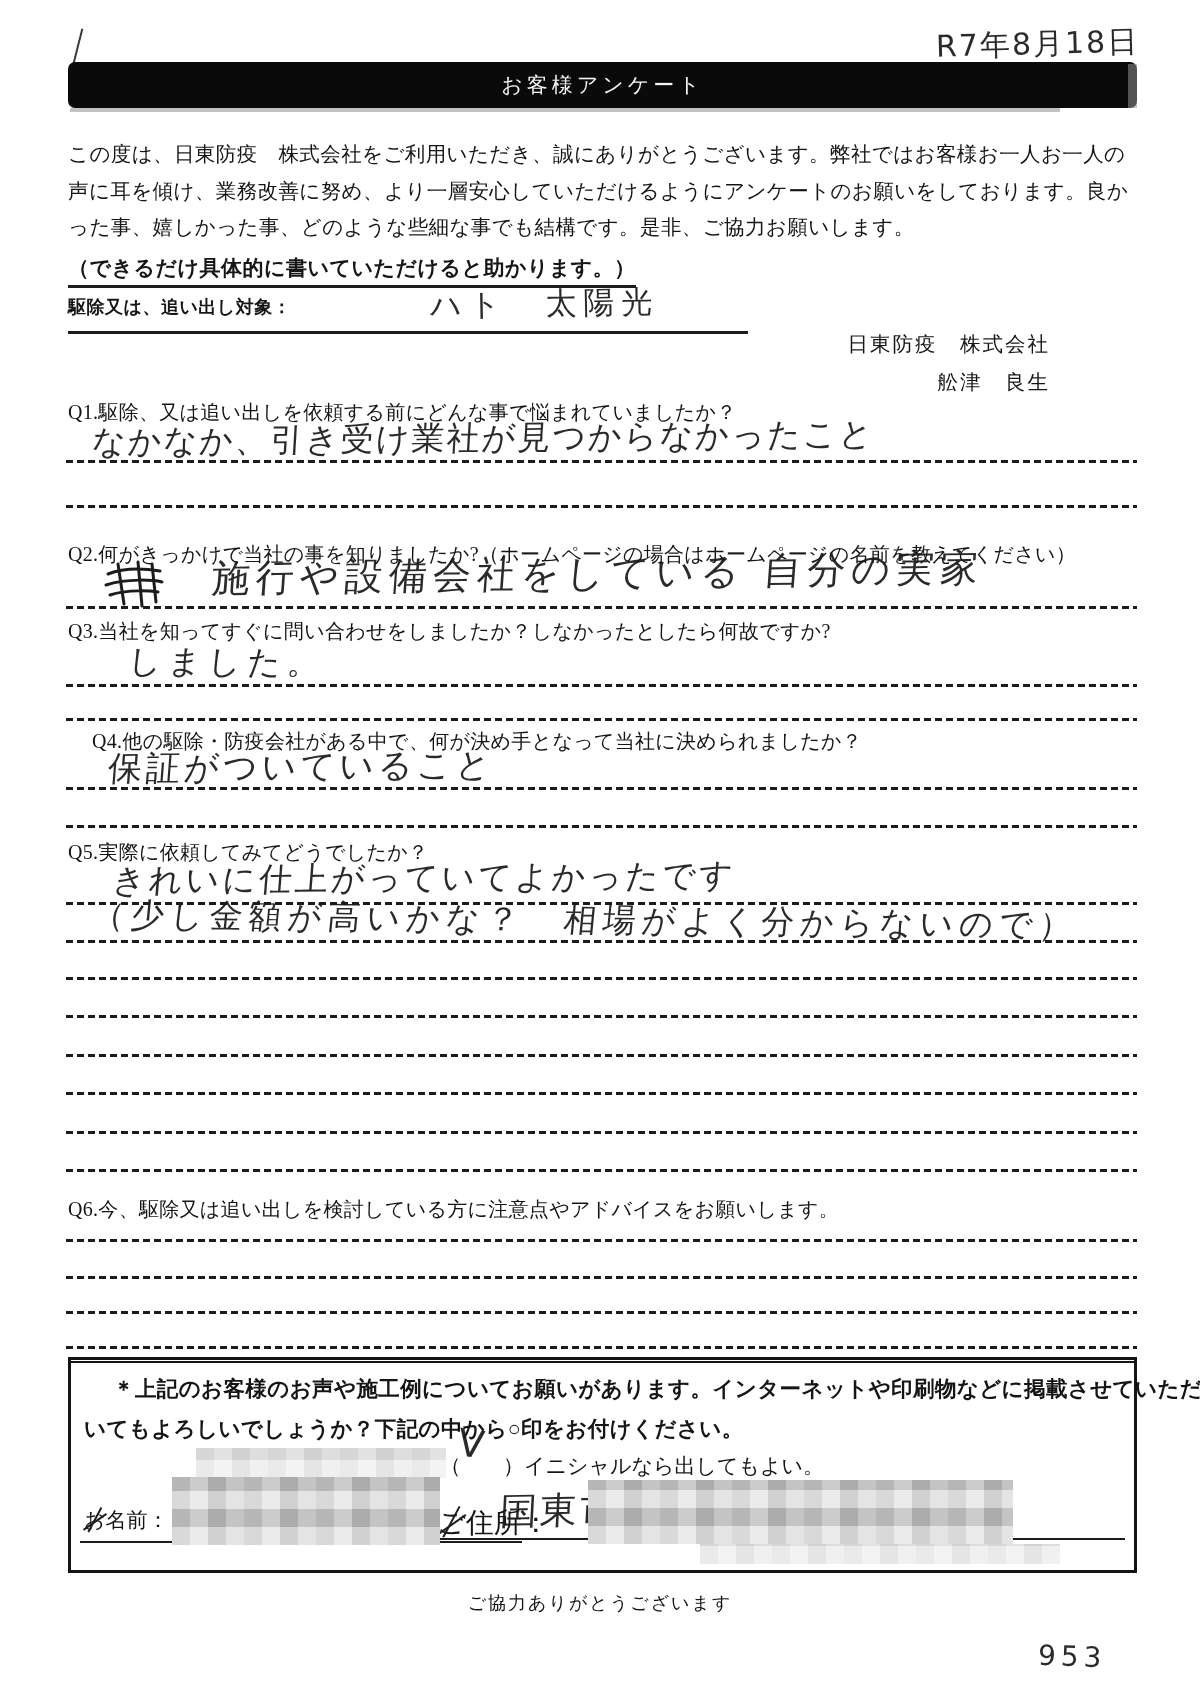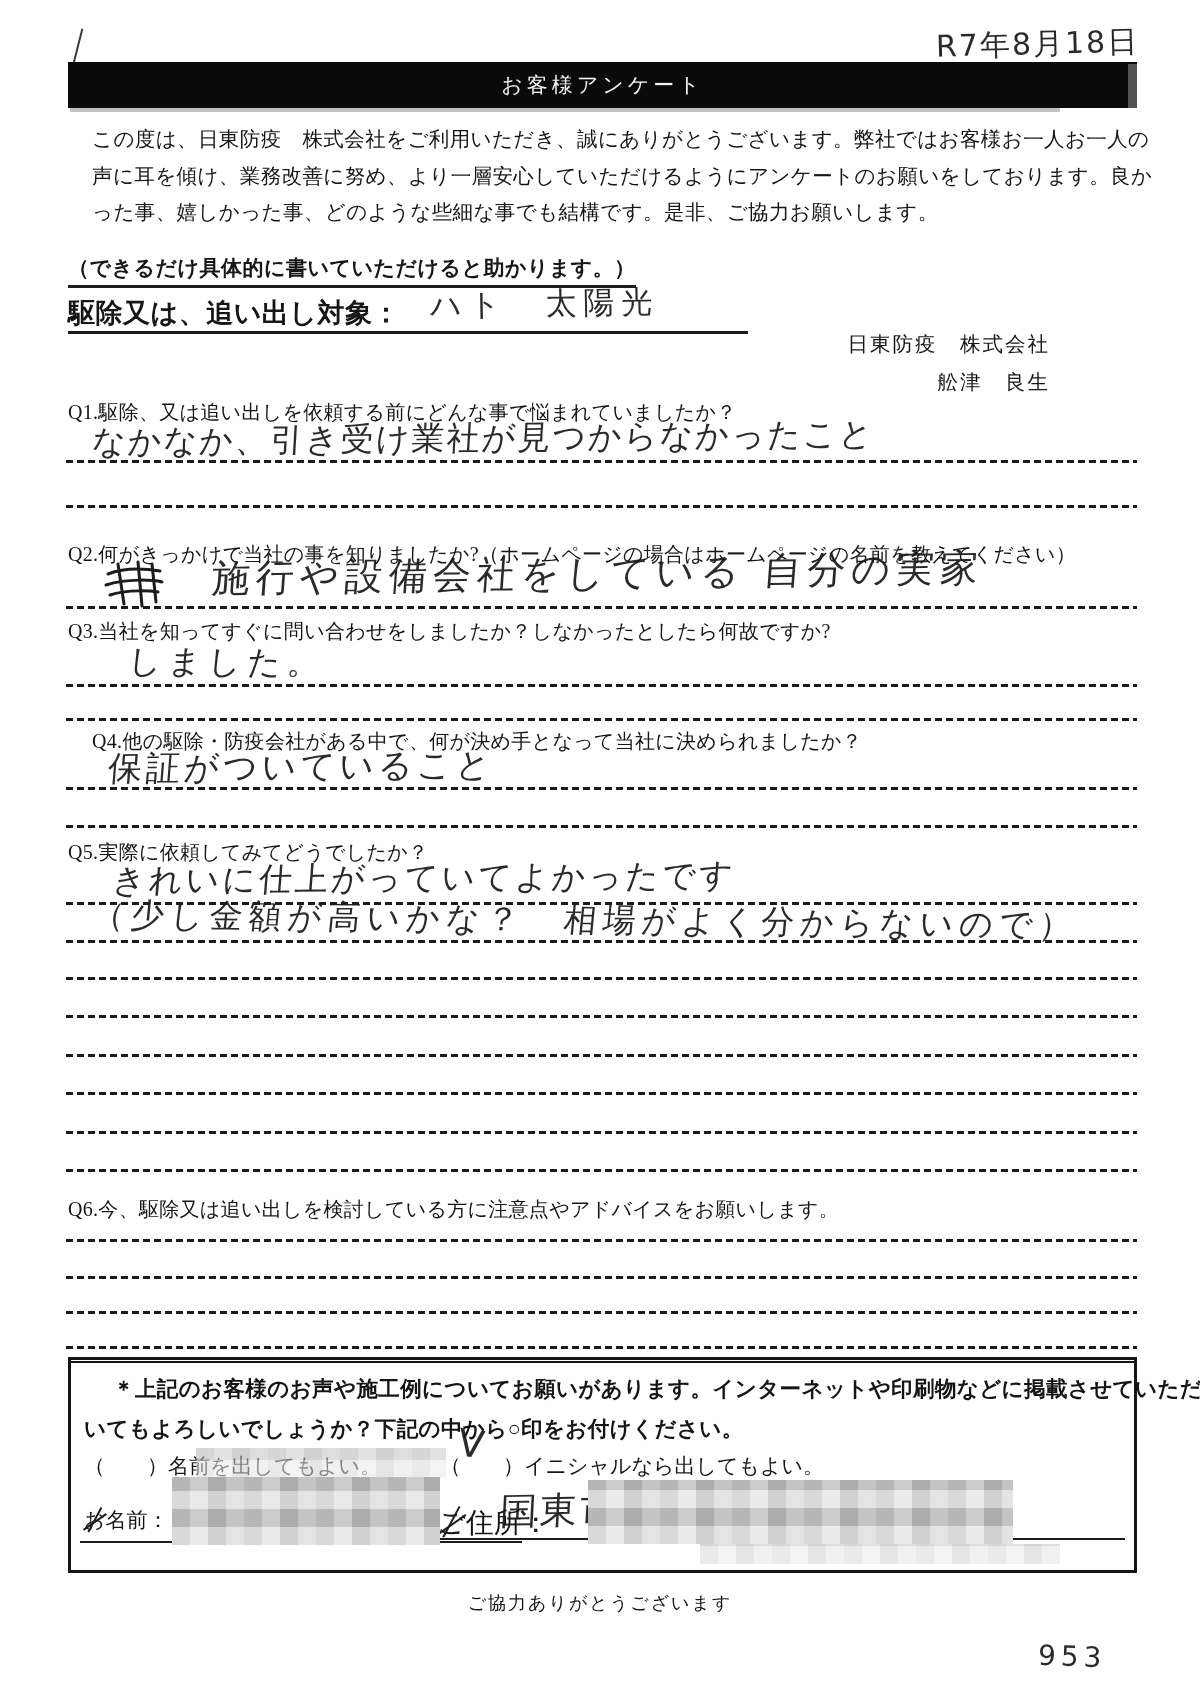--- a/index.html
+++ b/index.html
@@ -9,37 +9,37 @@
     font-family:"Liberation Serif", serif; color:#161616;
   }
   .abs { position:absolute; }
   
   .print { font-family:"Liberation Serif", serif; color:#151515; }
   .gothic { font-family:"Liberation Sans", sans-serif; font-weight:bold; }
   
   .titlebar {
     position:absolute; left:68px; top:62px; width:1069px; height:46px;
     background:#0a0a0a; color:#f4f4f4; display:flex; align-items:center; justify-content:center;
-    font-size:21px; letter-spacing:4px;
+    font-size:21px; letter-spacing:4px;border-radius:7px;
   }
   .bar-smudge { position:absolute; background:#8f8f8f; opacity:.55; }
   
   .dash {
     position:absolute; left:66px; width:1071px; height:3px;
     background-image:repeating-linear-gradient(90deg,#1b1b1b 0 7px, transparent 7px 11px);
   }
   .q { position:absolute; left:68px; font-size:20px; letter-spacing:.3px; white-space:nowrap; }
-  .intro { position:absolute; left:68px; top:121px; width:1072px; font-size:20.5px; line-height:36.5px; letter-spacing:.4px;margin-left:24px; }
+  .intro { position:absolute; left:68px; top:136px; width:1072px; font-size:20.5px; line-height:36.5px; letter-spacing:.4px; }
   .intro span { display:block; white-space:nowrap; }
   .uline { position:absolute; height:2px; background:#1c1c1c; }
   .note {
     position:absolute; left:68px; top:254px; font-size:21px; letter-spacing:.5px;
     border-bottom:3px solid #1c1c1c; padding-bottom:3px; white-space:nowrap;
   }
-  .target-label { position:absolute; left:68px; top:295px; font-size:27px; letter-spacing:.5px; white-space:nowrap; }
+  .target-label { position:absolute; left:68px; top:295px; font-size:18px; letter-spacing:.5px; white-space:nowrap; }
   .sig { position:absolute; right:150px; font-size:20.5px; letter-spacing:2px; white-space:nowrap; }
   
   .hw {
     position:absolute; font-family:"DejaVu Sans", sans-serif; color:#1a1a1a;
     white-space:nowrap; opacity:.93; transform:rotate(-0.8deg) skewX(-3deg);
   }
   
   .consent-box { position:absolute; left:68px; top:1357px; width:1063px; height:210px; border:3px solid #141414; }
   .consent-box::before { content:""; display:block; height:2px; background:#141414; margin-top:1px; }
   .struck { position:relative; display:inline-block; }
@@ -133,21 +133,20 @@
   <div class="dash" style="top:1169px;"></div>
   <div class="dash" style="top:1239px;"></div>
   <div class="dash" style="top:1276px;"></div>
   <div class="dash" style="top:1311px;"></div>
   <div class="dash" style="top:1346px;"></div>
 
   <div class="consent-box"></div>
   <div class="abs print" style="left:84px; top:1374px; font-size:21.5px; font-weight:600; letter-spacing:.4px; white-space:nowrap;margin-left:29px;">＊上記のお客様のお声や施工例についてお願いがあります。インターネットや印刷物などに掲載させていただ</div>
   <div class="abs print" style="left:84px; top:1414px; font-size:21.5px; font-weight:600; letter-spacing:.4px; white-space:nowrap;">いてもよろしいでしょうか？下記の中から○印をお付けください。</div>
 
-  <div class="abs print" style="left:84px; top:1452px; font-size:21px; white-space:nowrap;">（　　）名前を出してもよい。</div>
   <div class="abs print" style="left:440px; top:1452px; font-size:21px; white-space:nowrap;">（　　）イニシャルなら出してもよい。</div>
   <div class="hw" style="left:458px; top:1422px; font-size:38px; transform:rotate(8deg);">V</div>
 
   <div class="uline" style="left:80px; top:1541px; width:442px;"></div>
   <div class="uline" style="left:435px; top:1538px; width:690px;"></div>
 
   <div class="abs print" style="left:84px; top:1506px; font-size:21px; white-space:nowrap;">
     <span class="struck">お</span><span>名前：</span>
   </div>
   <div class="abs print" style="left:437px; top:1504px; font-size:28px; white-space:nowrap;">

